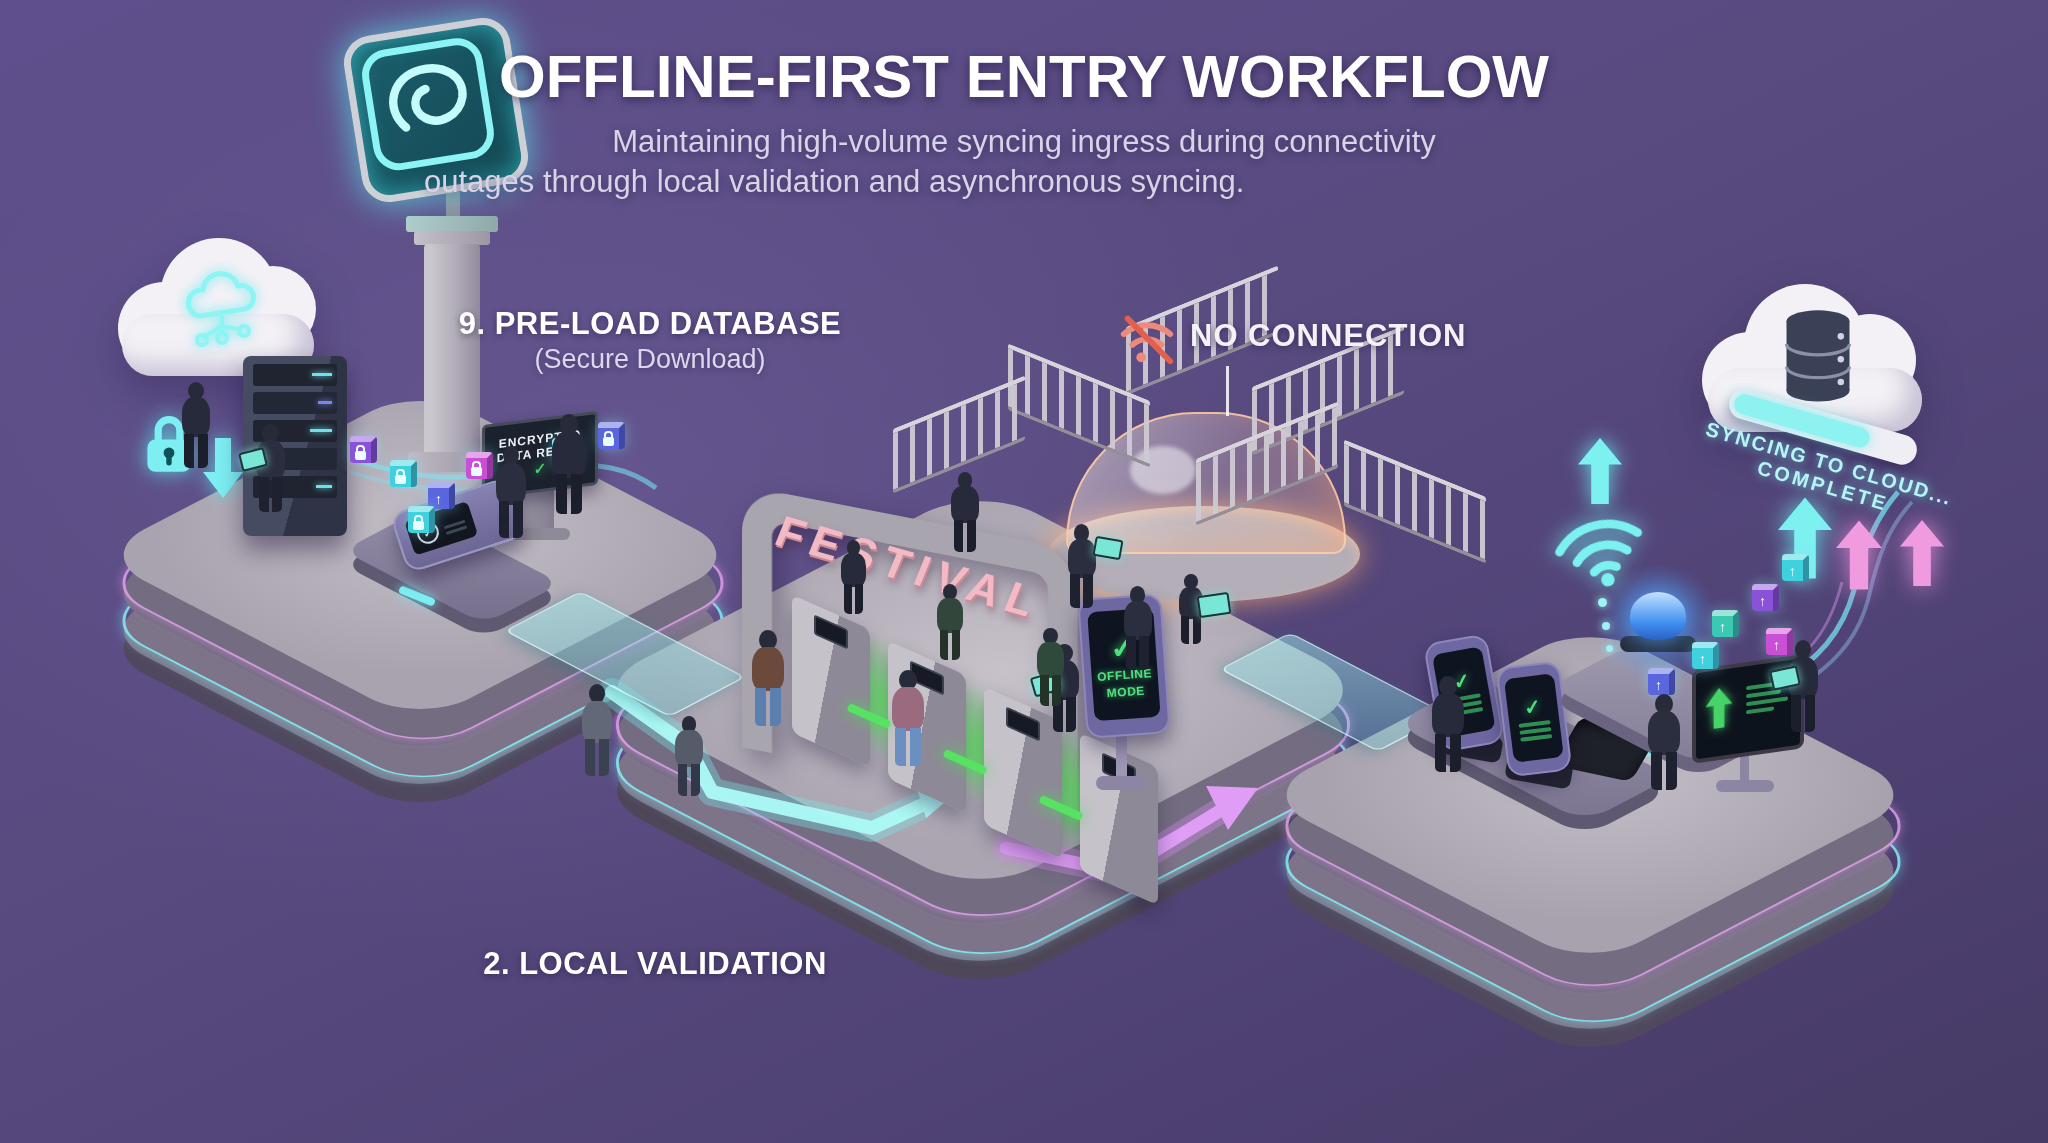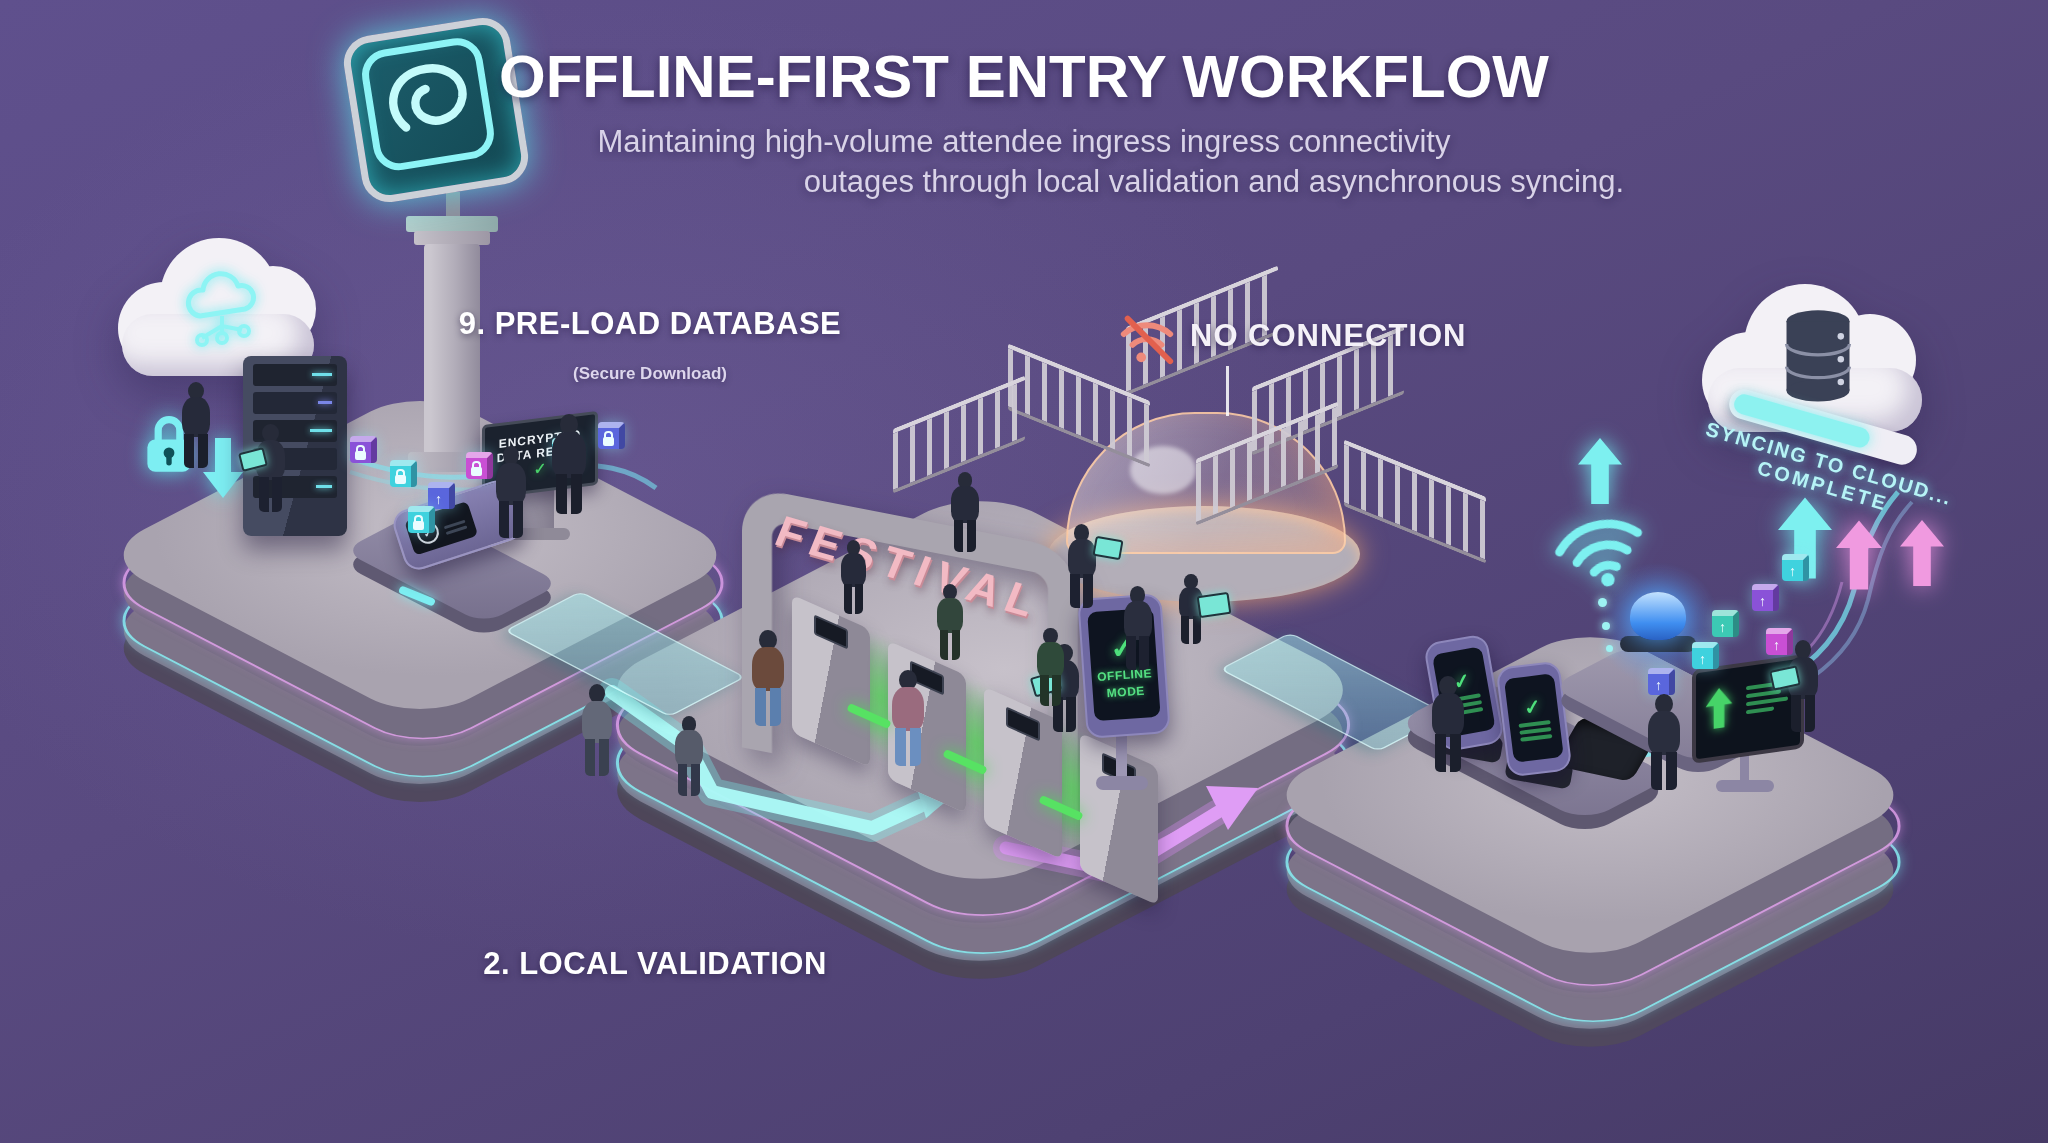--- a/index.html
+++ b/index.html
@@ -42,21 +42,21 @@
   
   .phone{position:absolute;background:#6e68a2;border:2px solid #8d87bb;border-radius:16px;box-shadow:0 10px 20px rgba(25,15,50,.45);}
   .phone .pscr{position:absolute;left:9%;top:9%;width:82%;height:80%;background:#0e1420;border-radius:9px;
     display:flex;flex-direction:column;align-items:center;justify-content:center;gap:3px;}
   .pchk{color:#4ee07c;font-weight:800;text-shadow:0 0 10px rgba(70,230,120,.9);}
   .pbar{width:66%;height:4px;background:#2f8f52;border-radius:2px;}
   .ptxt{color:#54e082;font-weight:800;letter-spacing:.5px;text-shadow:0 0 6px rgba(70,230,120,.8);}
   
   .steplabel{position:absolute;text-align:center;color:#fff;}
   .steplabel .l1{font-size:31px;font-weight:800;letter-spacing:.5px;text-shadow:0 2px 6px rgba(30,20,60,.5);}
-  .steplabel .l2{font-size:17px;font-weight:700;color:#ddd6ec;margin-top:22px;text-shadow:0 2px 6px rgba(30,20,60,.4);}
+  .steplabel .l2{font-size:27px;font-weight:400;color:#ddd6ec;margin-top:2px;text-shadow:0 2px 6px rgba(30,20,60,.4);}
   .cloud-lobe{position:absolute;background:#f3f1f6;border-radius:50%;}
   .cloud-base{position:absolute;background:#f3f1f6;border-radius:40px;box-shadow:inset -14px -12px 22px rgba(150,140,175,.45);}
   .mbar{height:4px;background:#2f8f52;border-radius:2px;margin:4px 8px 0 8px;}
 </style>
 </head>
 <body>
 
 <div class="canvas">
 
   <div class="iso" style="left:190px;top:418px;width:460px;height:460px;border-radius:70px;background:#50485e;"></div>
@@ -464,16 +464,16 @@
 
   <div class="steplabel" style="left:450px;top:306px;width:400px;">
     <div class="l1">9. PRE-LOAD DATABASE</div>
     <div class="l2">(Secure Download)</div>
   </div>
   <div class="steplabel" style="left:455px;top:946px;width:400px;">
     <div class="l1">2. LOCAL VALIDATION</div>
   </div>
 
   <div class="abs" style="left:424px;top:42px;width:1200px;text-align:center;font-size:60px;font-weight:800;letter-spacing:0;color:#ffffff;text-shadow:0 3px 10px rgba(25,15,55,.55);">OFFLINE-FIRST ENTRY WORKFLOW</div>
-  <div class="abs" style="left:424px;top:124px;width:1200px;text-align:center;font-size:31px;font-weight:400;color:#d9d3e8;text-shadow:0 2px 8px rgba(25,15,55,.45);">Maintaining high-volume attendee ingress ingress connectivity</div>
-  <div class="abs" style="left:424px;top:164px;width:1200px;text-align:right;font-size:31px;font-weight:400;color:#d9d3e8;text-shadow:0 2px 8px rgba(25,15,55,.45);">outages through local validation and asynchronous syncing.</div>
+  <div class="abs" style="left:424px;top:124px;width:1200px;text-align:center;font-size:31px;font-weight:400;color:#d9d3e8;text-shadow:0 2px 8px rgba(25,15,55,.45);">Maintaining high-volume syncing ingress during connectivity</div>
+  <div class="abs" style="left:424px;top:164px;width:1200px;text-align:left;font-size:31px;font-weight:400;color:#d9d3e8;text-shadow:0 2px 8px rgba(25,15,55,.45);">outages through local validation and asynchronous syncing.</div>
 
 </div>
 
 </body></html>

